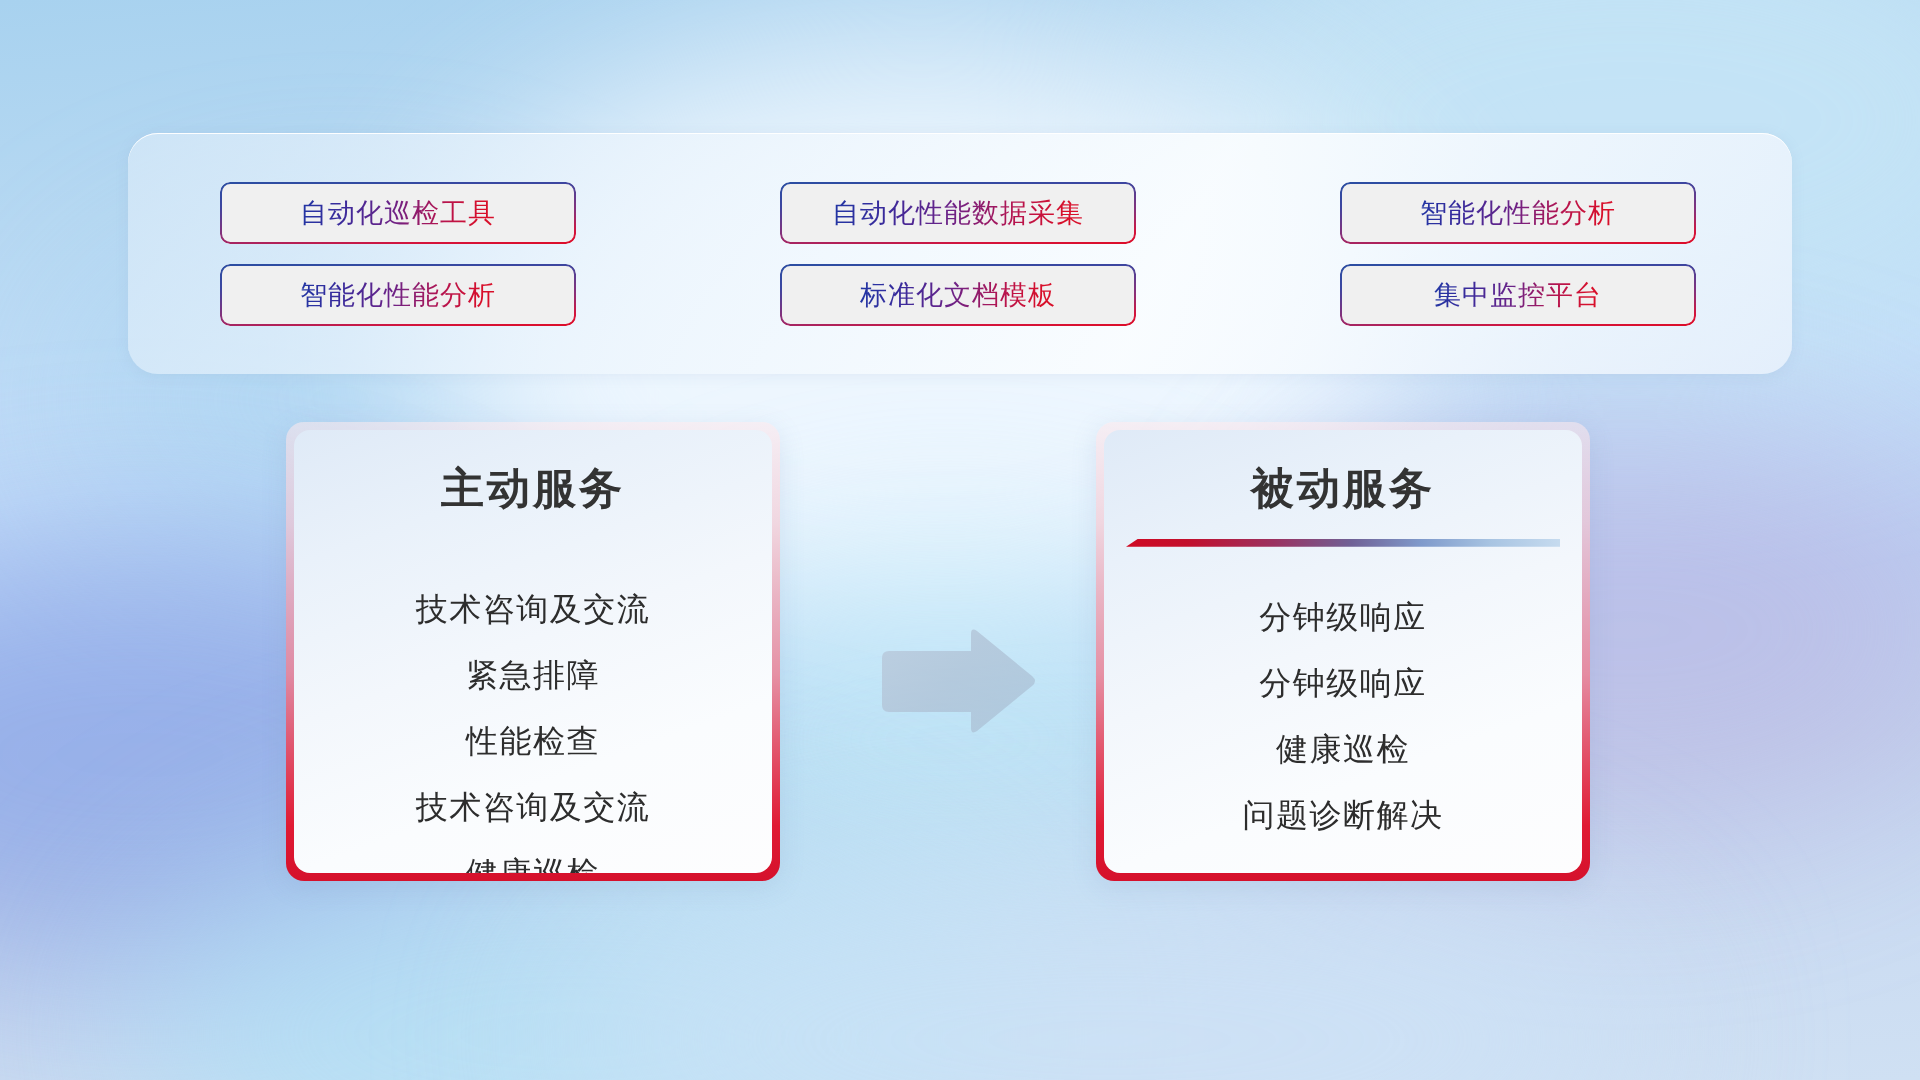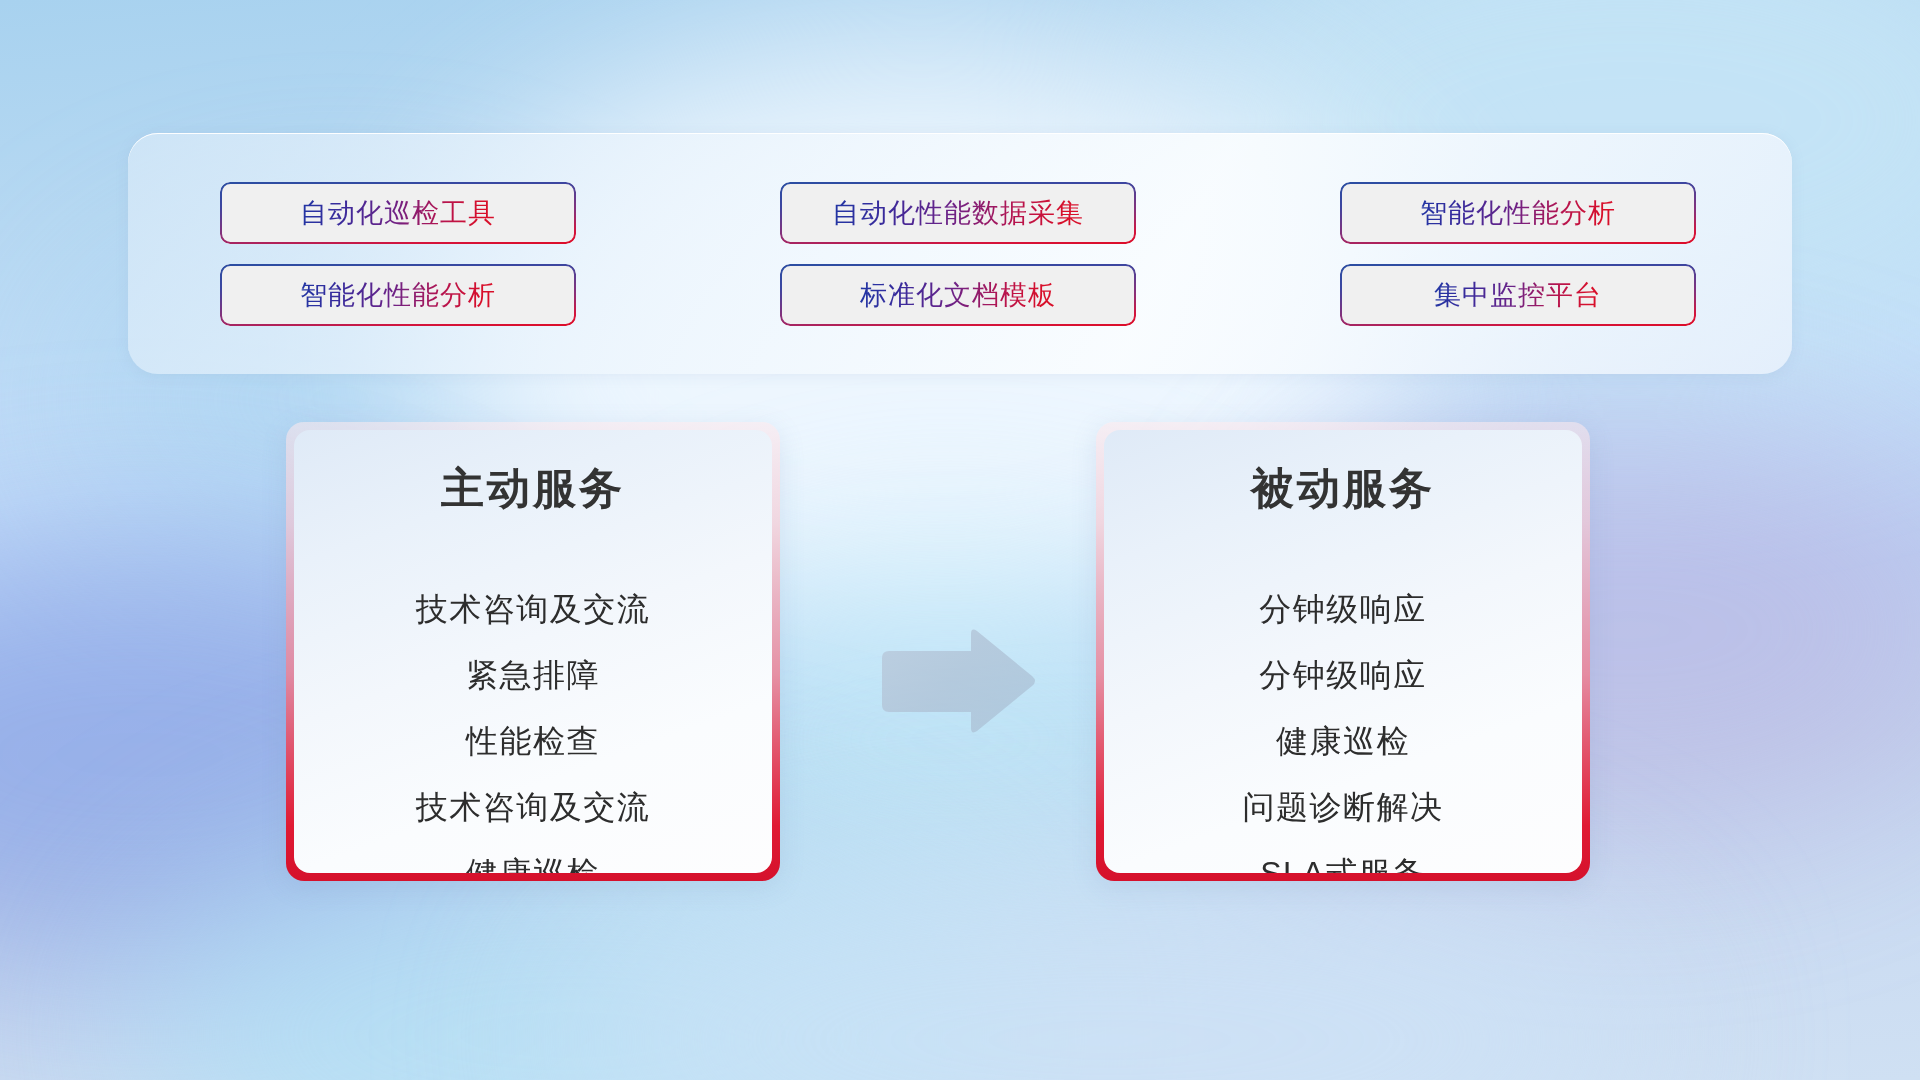--- a/index.html
+++ b/index.html
@@ -242,18 +242,17 @@
 
   <div class="service-card" id="card-reactive">
     <div class="card-inner">
       <div class="card-title">被动服务</div>
       <div class="card-divider"></div>
       <ul class="card-list">
         <li>分钟级响应</li>
         <li>分钟级响应</li>
         <li>健康巡检</li>
         <li>问题诊断解决</li>
-        <li>SLA式服务</li>
       </ul>
     </div>
   </div>
 
 </div>
 
 </body></html>

